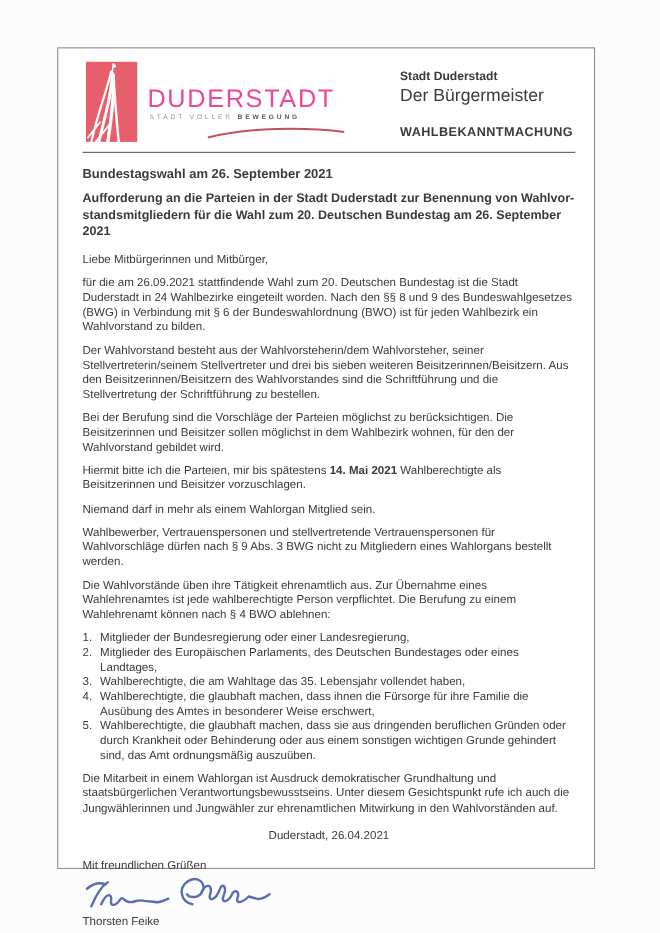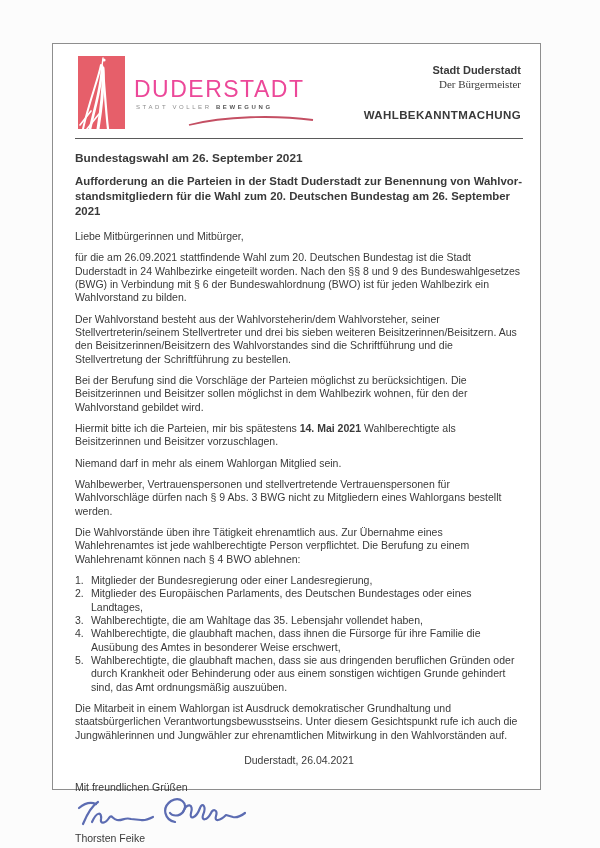--- a/index.html
+++ b/index.html
@@ -16,23 +16,23 @@
   
   .header{position:relative;height:82px;}
   .logo-rect{position:absolute;left:3px;top:0;width:47px;height:73px;display:block;}
   .wordmark{
     position:absolute;left:59px;top:20px;font-size:23px;letter-spacing:1.5px;
     color:#ec4899;font-weight:400;
   }
   .tagline{position:absolute;left:61px;top:48px;font-size:6px;letter-spacing:2.6px;color:#8d8d8d;white-space:nowrap;}
   .tagline b{color:#555;}
   .swoosh{position:absolute;left:112px;top:58px;width:128px;height:14px;display:block;}
-  .sender{position:absolute;right:2px;top:8px;text-align:right;line-height:1.25;}
+  .sender{position:absolute;right:2px;top:8px;line-height:1.25;}
   .sender-org{font-weight:bold;font-size:11px;}
-  .sender-role{font-size:11px;font-family:Liberation Serif, serif;}
+  .sender-role{font-size:16px;}
   .doc-type{font-weight:bold;font-size:11.5px;letter-spacing:0.4px;margin-top:16px;}
   .rule{border:none;border-top:1px solid #5a5a5a;margin:0;}
   
   .title{font-weight:bold;font-size:11.8px;margin-top:12px;}
   .subtitle{font-weight:bold;font-size:11.4px;line-height:1.32;margin-top:9px;}
   .p{font-size:10.5px;line-height:1.27;margin-top:8px;}
   .greeting{margin-top:11px;}
   .list{margin-top:8px;}
   .list-row{display:flex;font-size:10.5px;line-height:1.27;}
   .list-num{width:16px;flex:none;}

